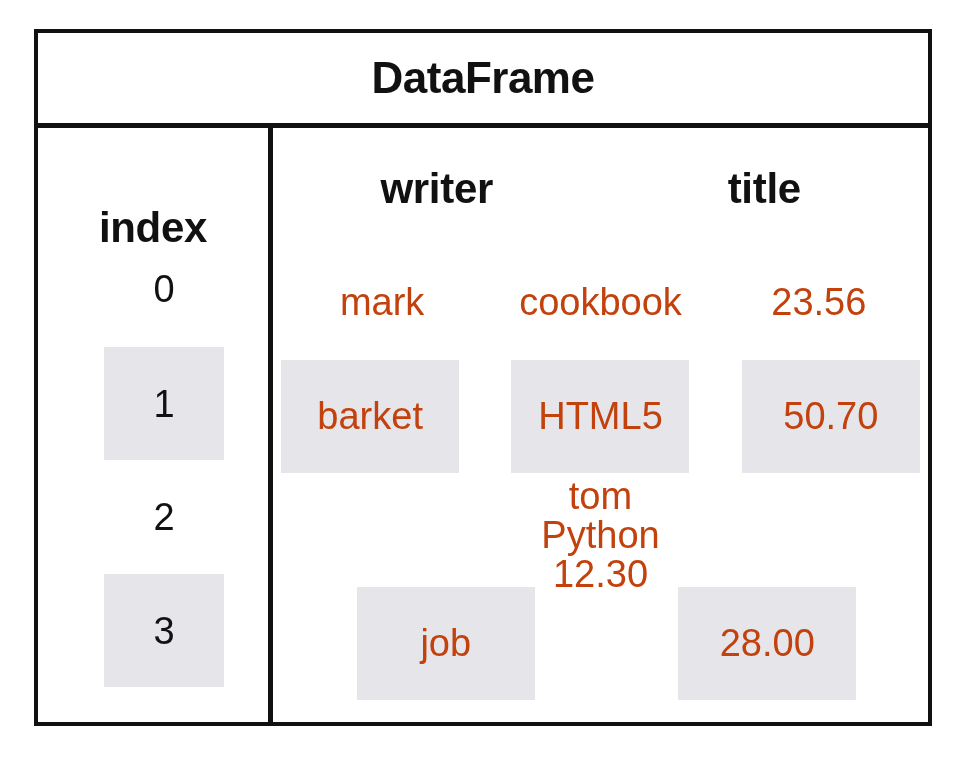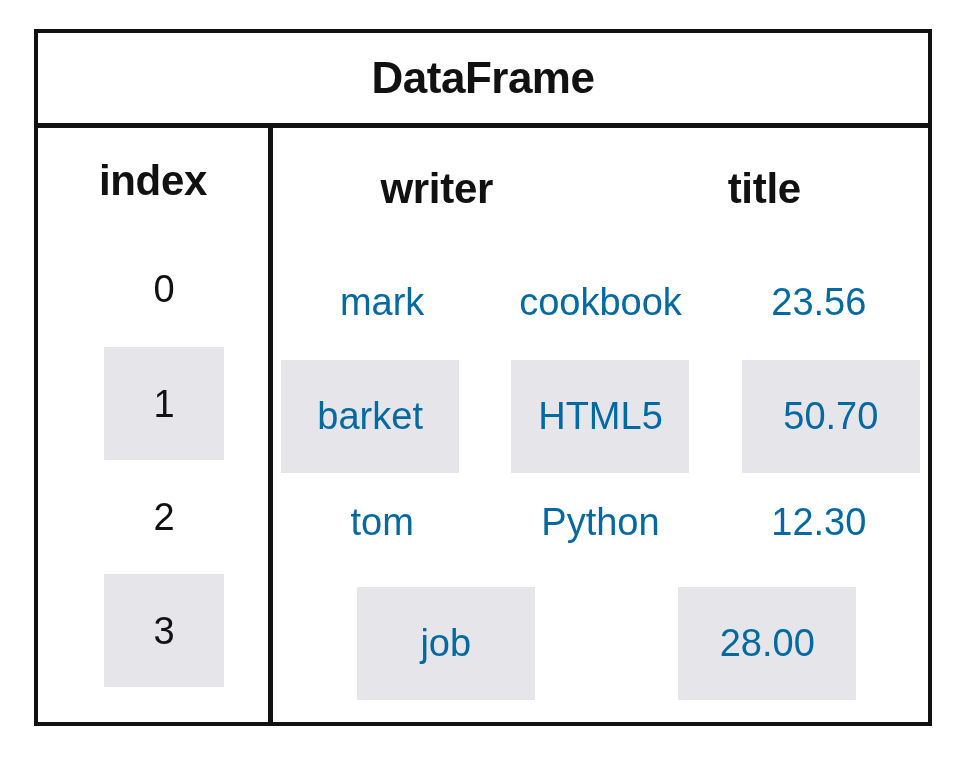--- a/index.html
+++ b/index.html
@@ -112,21 +112,21 @@
     justify-content: center;
   }
   .hdr-text {
     font-size: 42px;
     font-weight: bold;
     line-height: 1;
     letter-spacing: -0.3px;
     color: #111111;
   }
 
-  .index-col .hdr { left: 0; width: 230px; }
+  .index-col .hdr { left: 0; width: 230px; margin-top: 47px; }
 
   .data-cols .hdr-row {
     position: absolute;
     left: 0; right: 0; top: 8px;
     height: 105px;
     display: flex;
   }
   .data-cols .hdr-cell {
     flex: 1 1 0;
     display: flex;
@@ -161,40 +161,40 @@
   .idx-cell.shaded { background: #e5e5ea; }
 
   
   .data-row {
     position: absolute;
     left: 0; right: 0;
     display: flex;
   }
   .data-row.r0 { top: 13px;  height: 112px; }
   .data-row.r1 { top: 127px; height: 113px; gap: 36px; }
-  .data-row.r2 { top: 232px; height: 114px; }
+  .data-row.r2 { top: 244px; height: 114px; flex-direction: column; }
   .data-row.r3 { top: 354px; height: 113px; padding-left: 12px; }
 
   .data-cell {
     flex: 1 1 0;
     position: relative;
     display: flex;
     align-items: center;
     justify-content: center;
   }
   .cell-inner {
     width: 178px;
     height: 100%;
     display: flex;
     align-items: center;
     justify-content: center;
     text-align: center;
     font-size: 38px;
     line-height: 1.02;
-    color: #0369a1;
+    color: #c2410c;
     word-break: break-all;
     overflow-wrap: anywhere;
     box-sizing: border-box;
   }
   .cell-inner.shaded { background: #e5e5ea; }
 </style>
 </head>
 <body>
 
 <div id="canvas">

